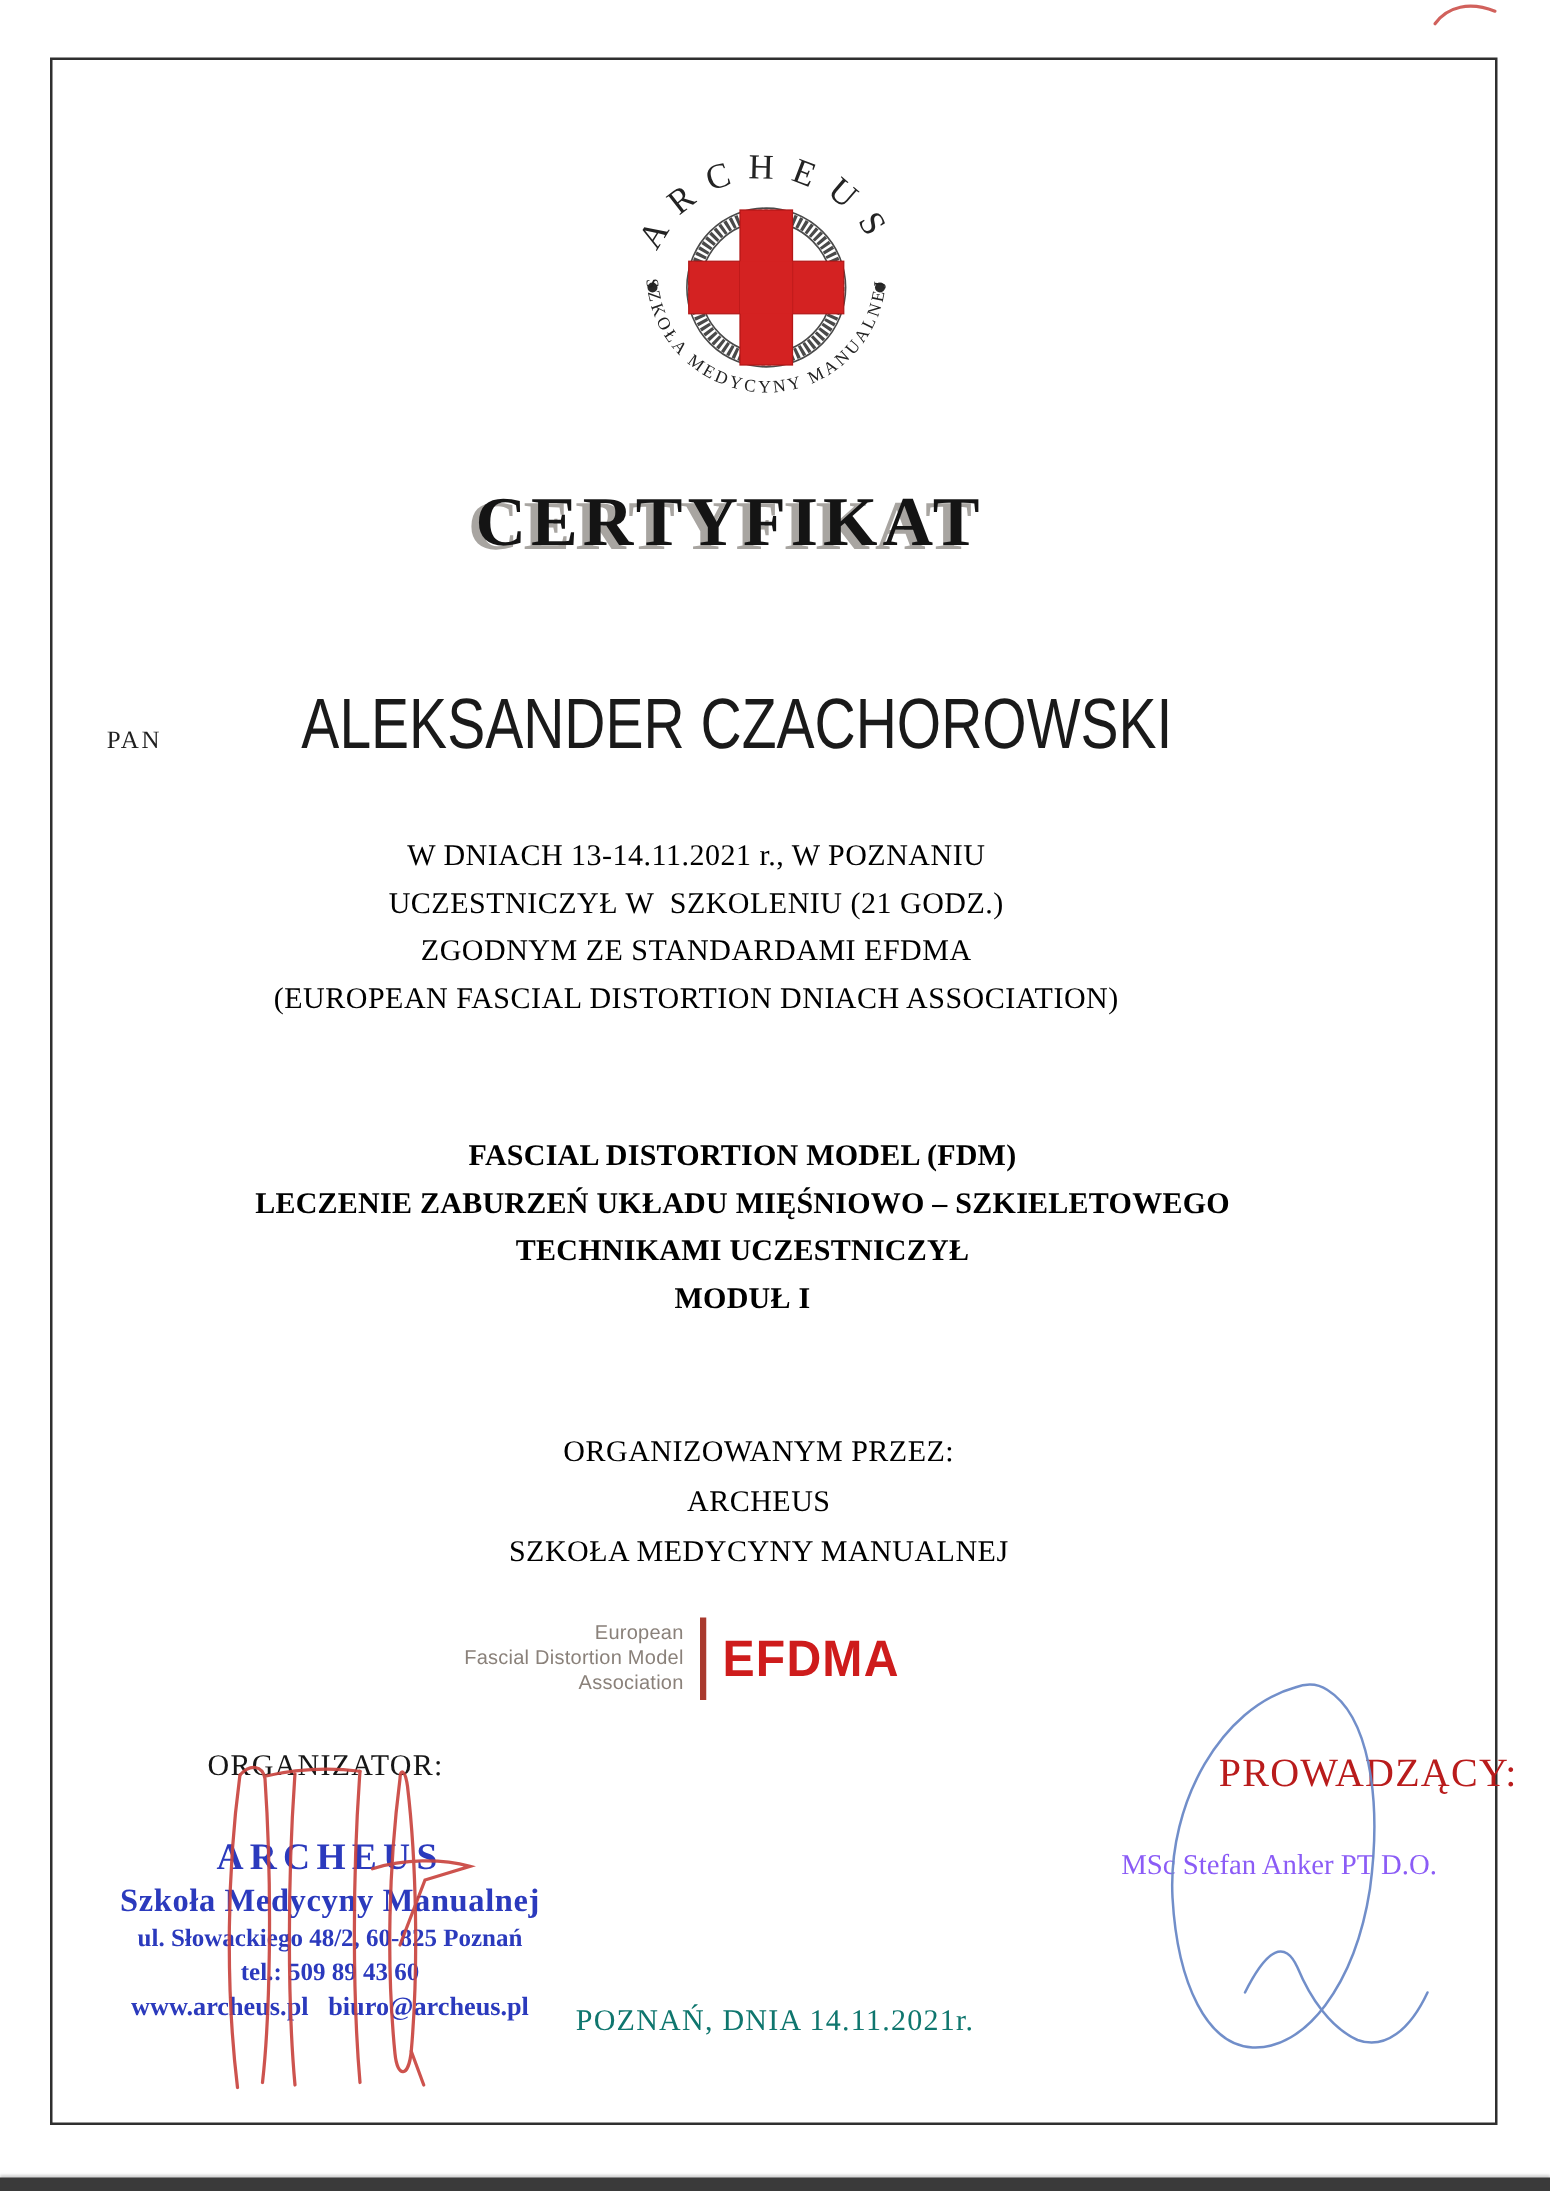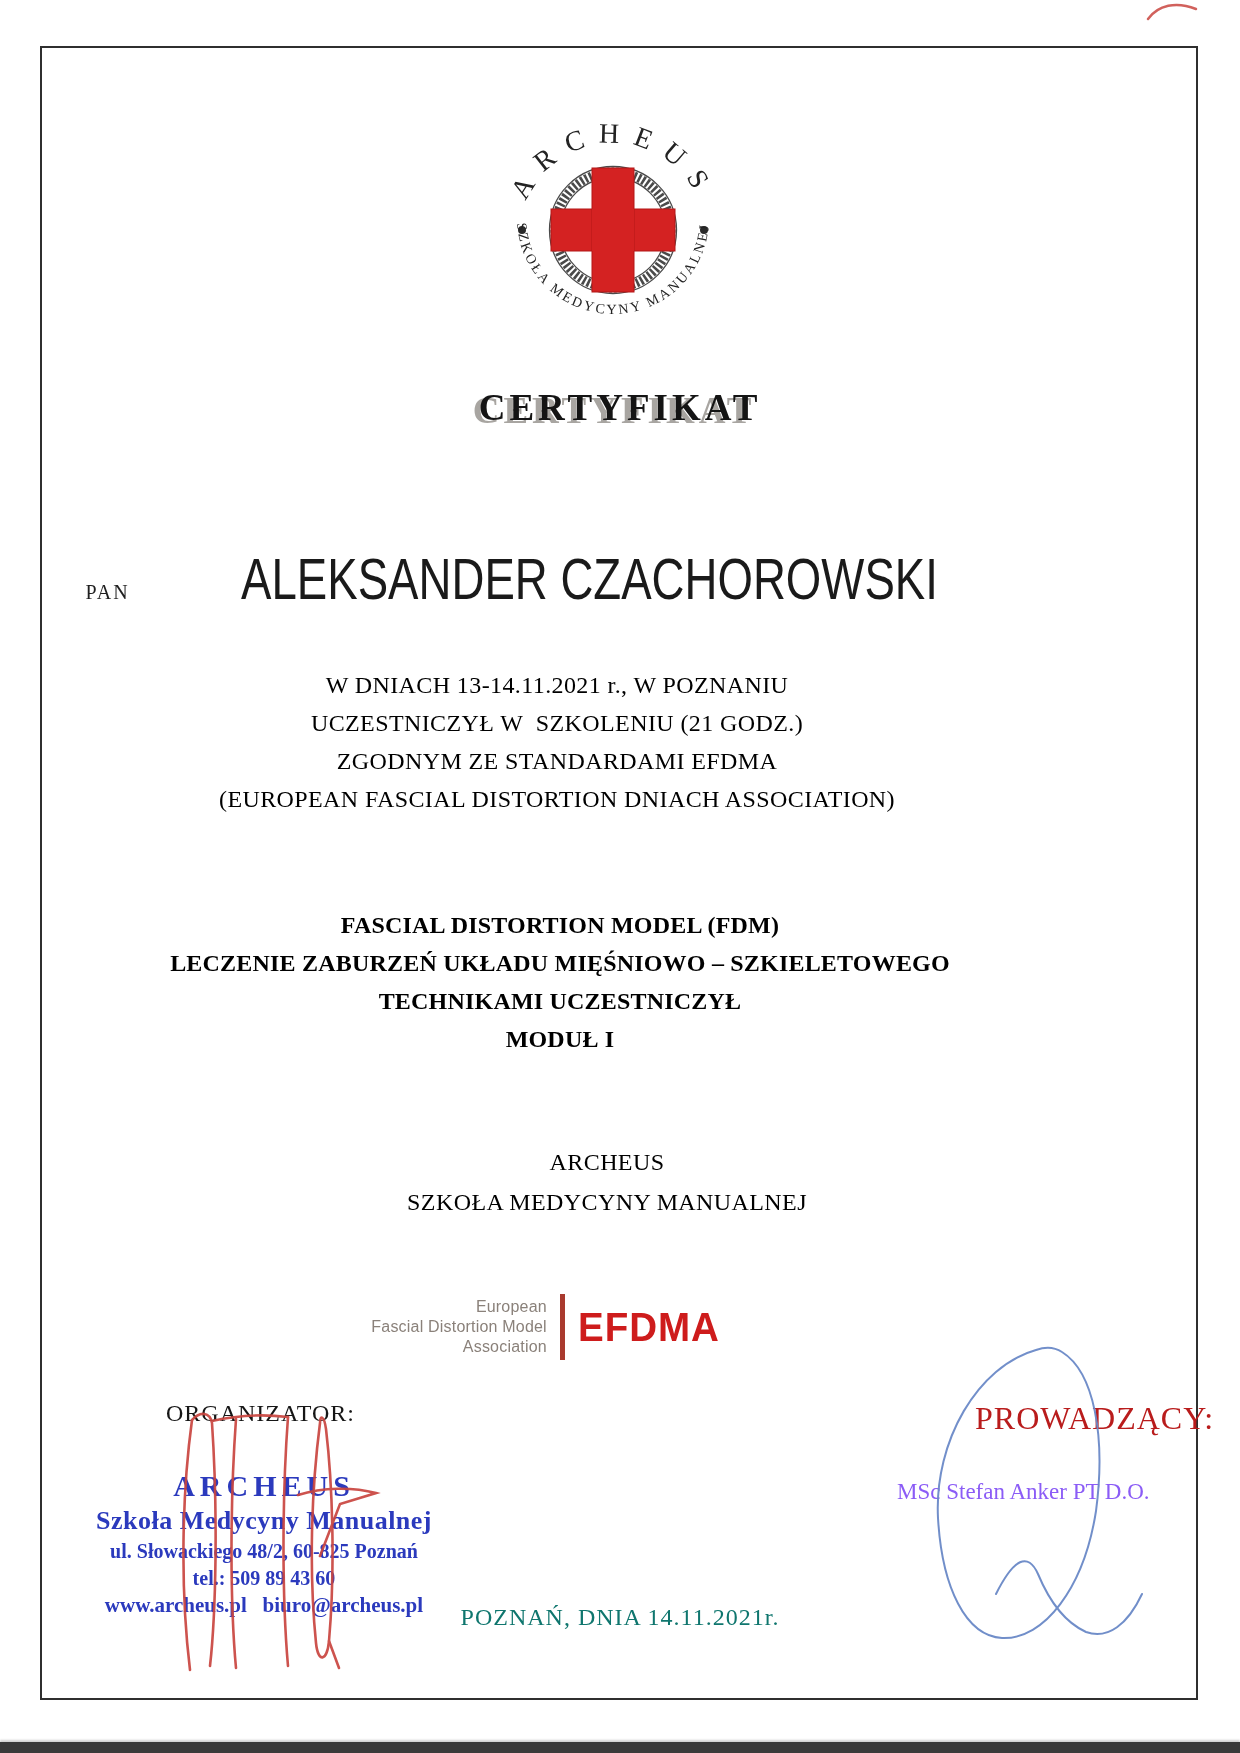--- a/index.html
+++ b/index.html
@@ -16,39 +16,38 @@
     background:#3a3a3a;box-shadow:0 -2px 2px rgba(0,0,0,.18);
   }
   .corner-mark{position:absolute;left:1146px;top:0;width:52px;height:26px;}
   
   .logo{position:absolute;left:458px;top:118px;width:310px;height:220px;}
   .logo svg{display:block;width:100%;height:100%;}
   .logo .arc-text{font-family:"Liberation Serif",serif;fill:#232323;}
   
   .title{
     position:absolute;left:0;top:386px;width:1168px;text-align:center;
-    font-size:37px;font-weight:bold;letter-spacing:4px;color:#141414;
+    font-size:56px;font-weight:bold;letter-spacing:4px;color:#141414;
     text-shadow:-6px 3px 0 rgba(158,155,151,0.9);
-    padding-left:36px;
   }
   
   .recipient{
     position:absolute;left:0;top:546px;width:1110px;
     display:flex;justify-content:center;align-items:baseline;gap:24px;
   }
   .salutation{font-size:20px;letter-spacing:2px;color:#1f1f1f;}
   .recipient-name{
     font-family:"Liberation Sans",sans-serif;font-size:57px;font-weight:400;
     color:#1a1a1a;display:inline-block;transform:scaleX(0.8);transform-origin:center bottom;
     white-space:nowrap;letter-spacing:0px;
   }
   
   .tblock{position:absolute;text-align:center;color:#000000;}
   .body-block{left:0;top:666px;width:1114px;font-size:24px;line-height:38px;letter-spacing:0.4px;}
-  .course-block{left:0;top:906px;width:1120px;font-size:24px;line-height:38px;font-weight:bold;letter-spacing:0.2px;}
+  .course-block{left:0;top:906px;width:1120px;font-size:24px;line-height:38px;font-weight:bold;letter-spacing:0.2px;padding-left:34px;}
   .organized-block{left:0;top:1142px;width:1214px;font-size:24px;line-height:40px;letter-spacing:0.4px;}
   .pre{white-space:pre;}
   
   .efdma{
     position:absolute;left:0;top:1294px;width:1100px;
     display:flex;justify-content:center;align-items:center;gap:13px;
   }
   .efdma-lines{
     text-align:right;font-family:"Liberation Sans",sans-serif;
     font-size:16px;line-height:20px;color:#8a817a;letter-spacing:0.2px;
@@ -132,20 +131,21 @@
   </div>
 
   <div class="tblock course-block">
     <div>FASCIAL DISTORTION MODEL (FDM)</div>
     <div>LECZENIE ZABURZEŃ UKŁADU MIĘŚNIOWO – SZKIELETOWEGO</div>
     <div>TECHNIKAMI UCZESTNICZYŁ</div>
     <div>MODUŁ I</div>
   </div>
 
   <div class="tblock organized-block">
+    <div>ORGANIZOWANYM PRZEZ:</div>
     <div>ARCHEUS</div>
     <div>SZKOŁA MEDYCYNY MANUALNEJ</div>
   </div>
 
   <div class="efdma">
     <div class="efdma-lines">
       <div>European</div>
       <div>Fascial Distortion Model</div>
       <div>Association</div>
     </div>

